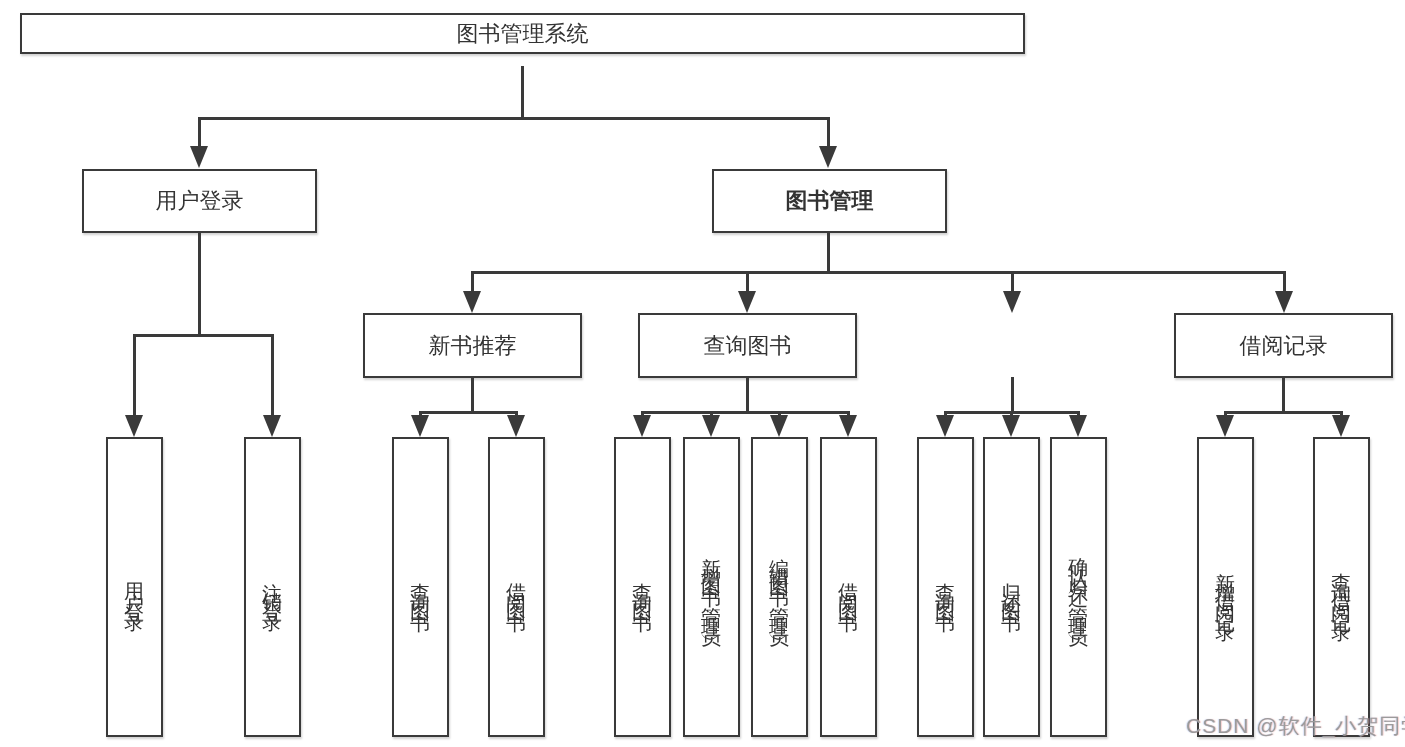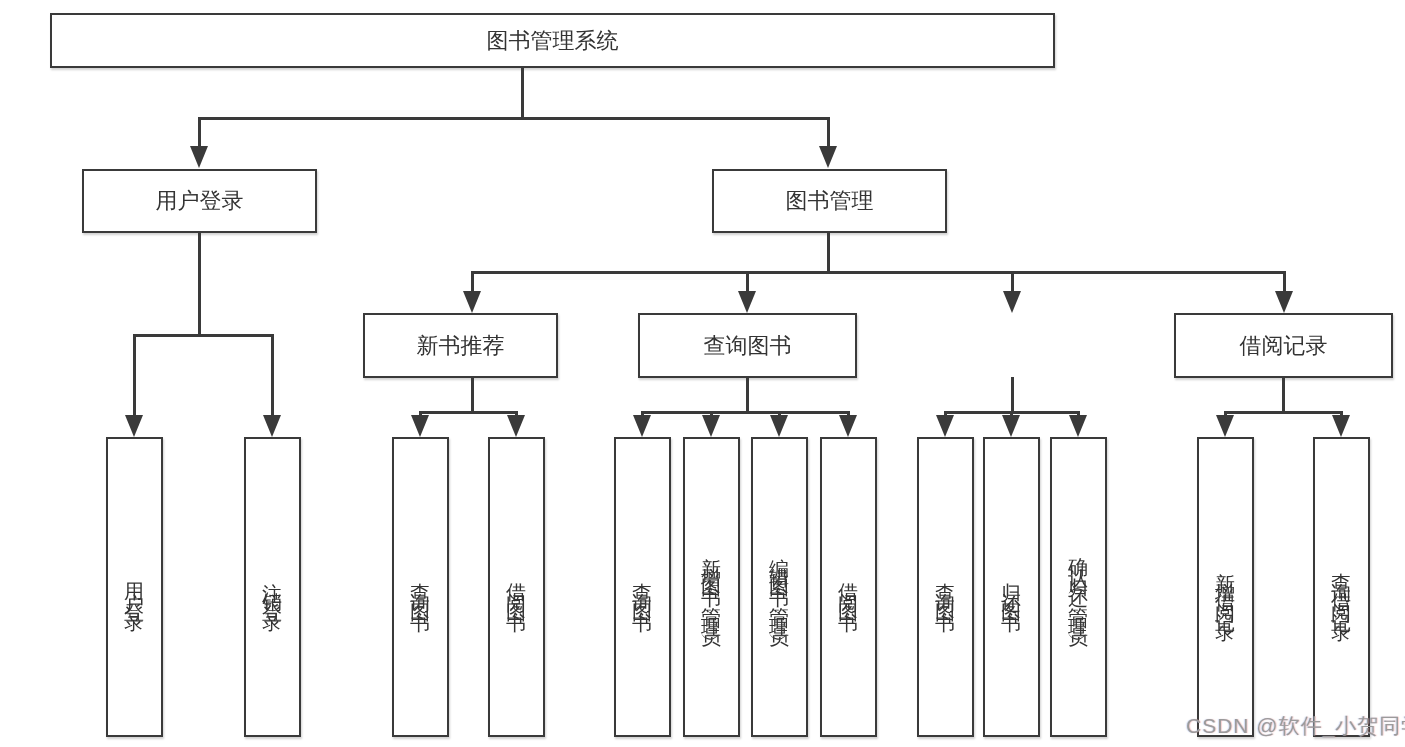--- a/index.html
+++ b/index.html
@@ -14,35 +14,35 @@
   .ar{position:absolute;width:0;height:0;border-left:9px solid transparent;
       border-right:9px solid transparent;border-top:22px solid #3a3a3a;}
   .watermark{position:absolute;left:1186px;top:712px;font-size:21px;color:#9b9b9b;letter-spacing:1px;
              text-shadow:1px 0 1px rgba(225,120,120,0.35), -1px 0 1px rgba(120,150,225,0.3);white-space:nowrap;}
 </style>
 </head>
 <body>
 
 <div class="canvas">
 
-  <div class="box" style="left:20px;top:13px;width:1005px;height:55px;margin-left:30px;">
+  <div class="box" style="left:20px;top:13px;width:1005px;height:41px;">
       <span>图书管理系统</span>
     </div>
 
   <div class="vl" style="left:521px;top:66px;height:52px;"></div>
   <div class="hl" style="left:199px;top:117px;width:631px;"></div>
   <div class="vl" style="left:198px;top:117px;height:31px;"></div>
   <div class="ar" style="left:190px;top:146px;"></div>
   <div class="vl" style="left:827px;top:117px;height:31px;"></div>
   <div class="ar" style="left:819px;top:146px;"></div>
 
   <div class="box" style="left:82px;top:169px;width:235px;height:64px;">
       <span>用户登录</span>
     </div>
-  <div class="box" style="left:712px;top:169px;width:235px;height:64px;">
+  <div class="box" style="left:712px;top:169px;width:235px;height:64px;font-weight:bold;">
       <span>图书管理</span>
     </div>
 
   <div class="vl" style="left:198px;top:233px;height:102px;"></div>
   <div class="hl" style="left:133px;top:334px;width:141px;"></div>
   <div class="vl" style="left:133px;top:334px;height:83px;"></div>
   <div class="ar" style="left:125px;top:415px;"></div>
   <div class="vl" style="left:271px;top:334px;height:83px;"></div>
   <div class="ar" style="left:263px;top:415px;"></div>
 
@@ -50,21 +50,21 @@
   <div class="hl" style="left:471px;top:271px;width:814px;"></div>
   <div class="vl" style="left:471px;top:271px;height:22px;"></div>
   <div class="ar" style="left:463px;top:291px;"></div>
   <div class="vl" style="left:746px;top:271px;height:22px;"></div>
   <div class="ar" style="left:738px;top:291px;"></div>
   <div class="vl" style="left:1011px;top:271px;height:22px;"></div>
   <div class="ar" style="left:1003px;top:291px;"></div>
   <div class="vl" style="left:1283px;top:271px;height:22px;"></div>
   <div class="ar" style="left:1275px;top:291px;"></div>
 
-  <div class="box" style="left:363px;top:313px;width:195px;height:65px;">
+  <div class="box" style="left:363px;top:313px;width:219px;height:65px;">
       <span>新书推荐</span>
     </div>
   <div class="box" style="left:638px;top:313px;width:219px;height:65px;">
       <span>查询图书</span>
     </div>
   <div class="box" style="left:1174px;top:313px;width:219px;height:65px;">
       <span>借阅记录</span>
     </div>
 
   <div class="vl" style="left:471px;top:377px;height:36px;"></div>

